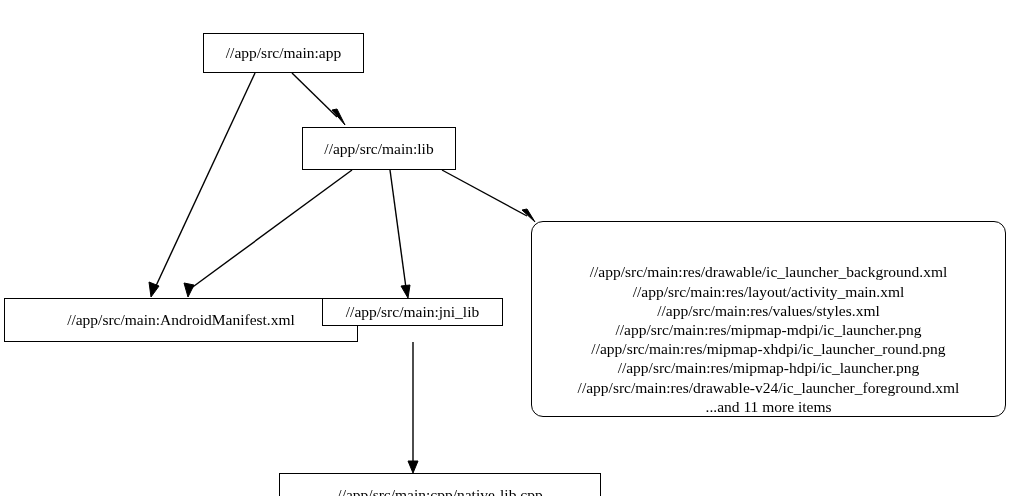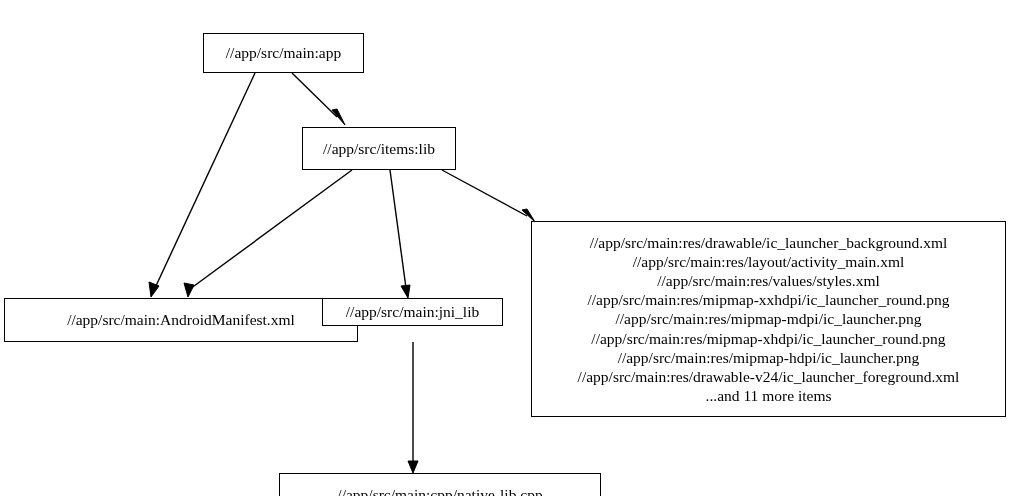--- a/index.html
+++ b/index.html
@@ -35,22 +35,23 @@
     text-align: center;
   }
   .node-label {
     font-family: "Liberation Serif", "DejaVu Serif", serif;
     font-size: 15.5px;
     color: #000000;
     line-height: 1;
     white-space: nowrap;
   }
   .node-multiline {
-    align-items: center;
+    align-items: flex-end;
     justify-content: center;
+    border-radius: 12px;
   }
   .node-label-multi {
     font-family: "Liberation Serif", "DejaVu Serif", serif;
     font-size: 15.5px;
     color: #000000;
     line-height: 19.2px;
     text-align: center;
     white-space: nowrap;
   }
   .node-label-multi div {
@@ -103,41 +104,40 @@
       <path class="edge-path" d="M 413,318 L 413,439"></path>
       <polygon class="edge-head" points="408,437 413,449 418,437"></polygon>
     </g>
   </svg>
 
   <div class="node-box" id="node-app" style="left: 203px; top: 9px; width: 161px; height: 40px;">
     <span class="node-label">//app/src/main:app</span>
   </div>
 
   <div class="node-box" id="node-lib" style="left: 302px; top: 103px; width: 154px; height: 43px;">
-    <span class="node-label">//app/src/items:lib</span>
+    <span class="node-label">//app/src/main:lib</span>
   </div>
 
   <div class="node-box" id="node-manifest" style="left: 4px; top: 274px; width: 354px; height: 44px;">
     <span class="node-label">//app/src/main:AndroidManifest.xml</span>
   </div>
 
   <div class="node-box" id="node-jni-lib" style="left: 322px; top: 274px; width: 181px; height: 28px;">
     <span class="node-label">//app/src/main:jni_lib</span>
   </div>
 
   <div class="node-box" id="node-native-lib" style="left: 279px; top: 449px; width: 322px; height: 44px;">
     <span class="node-label">//app/src/main:cpp/native-lib.cpp</span>
   </div>
 
   <div class="node-box node-multiline" id="node-resources" style="left: 531px; top: 197px; width: 475px; height: 196px;">
     <div class="node-label-multi" id="resources-lines">
         <div>//app/src/main:res/drawable/ic_launcher_background.xml</div>
         <div>//app/src/main:res/layout/activity_main.xml</div>
         <div>//app/src/main:res/values/styles.xml</div>
-        <div>//app/src/main:res/mipmap-xxhdpi/ic_launcher_round.png</div>
         <div>//app/src/main:res/mipmap-mdpi/ic_launcher.png</div>
         <div>//app/src/main:res/mipmap-xhdpi/ic_launcher_round.png</div>
         <div>//app/src/main:res/mipmap-hdpi/ic_launcher.png</div>
         <div>//app/src/main:res/drawable-v24/ic_launcher_foreground.xml</div>
         <div>...and 11 more items</div>
       </div>
   </div>
 
 </div>
 

